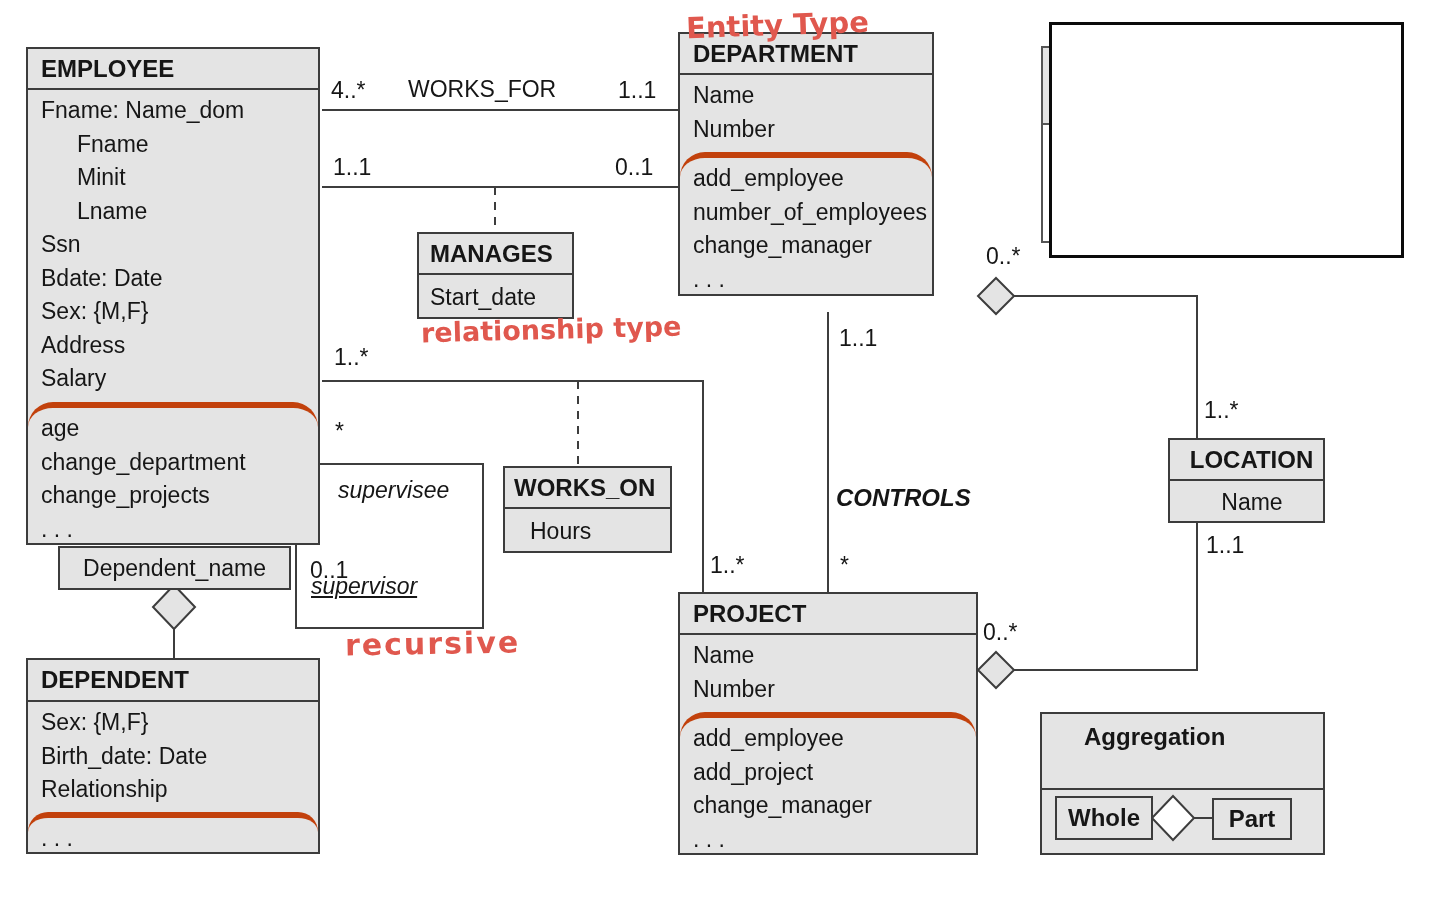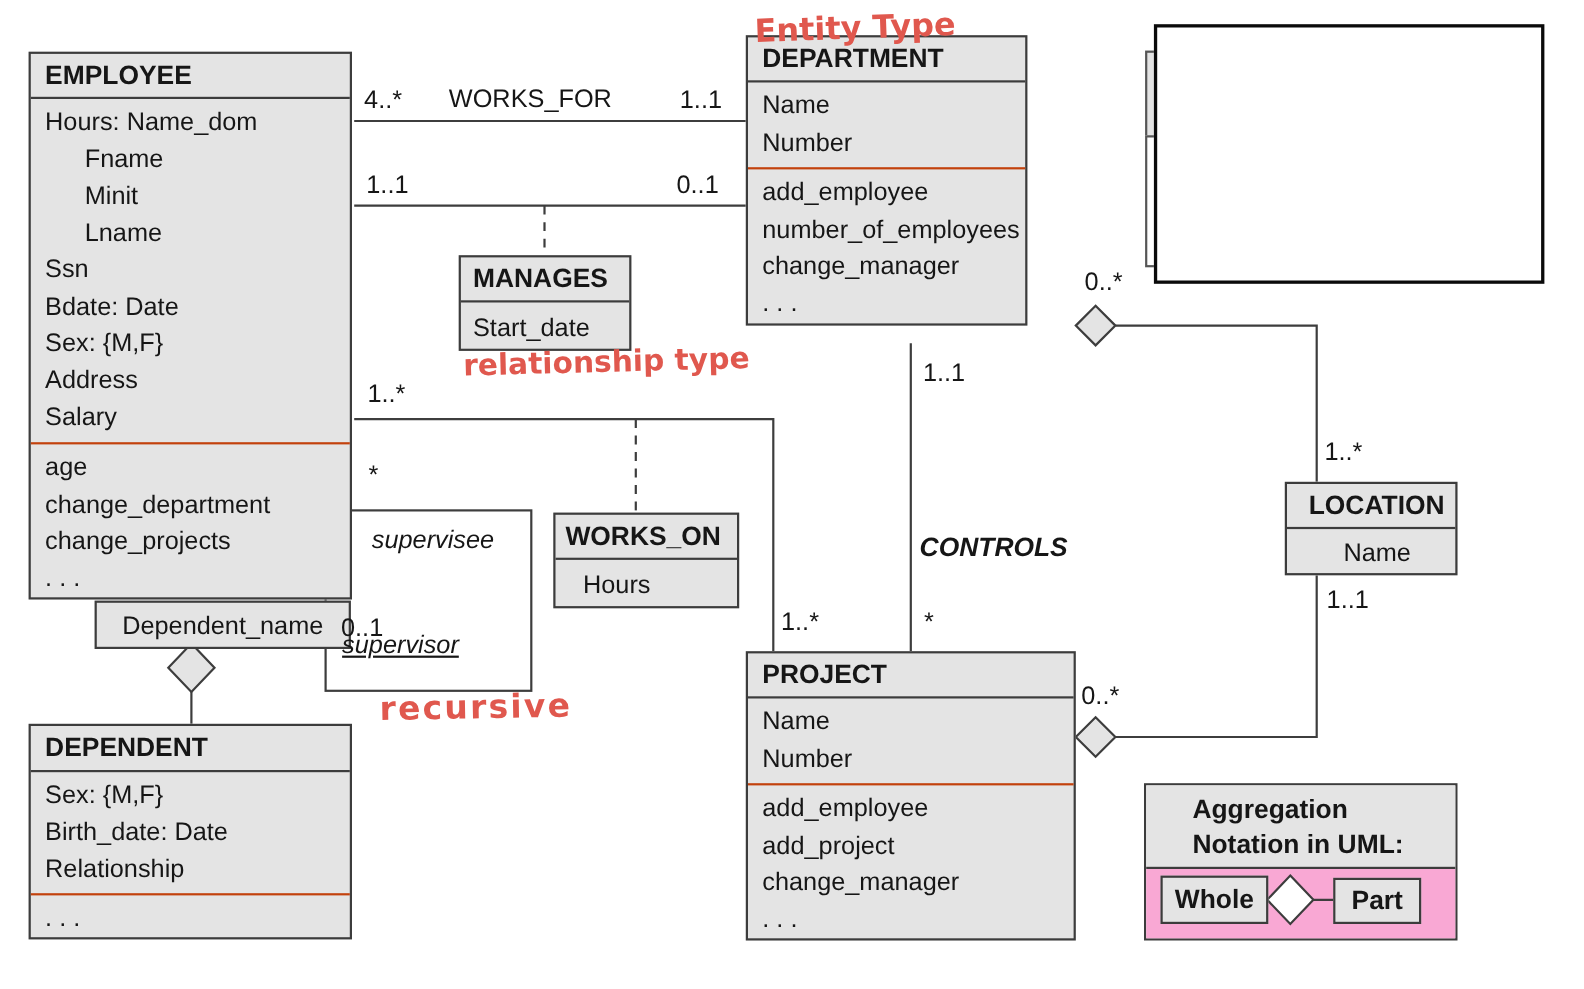--- a/index.html
+++ b/index.html
@@ -13,21 +13,21 @@
     border:2px solid #3c3c3c;z-index:1;
   }
   .title{
     box-sizing:border-box;font-weight:bold;font-size:24px;
     padding:6px 0 0 13px;border-bottom:2px solid #3c3c3c;white-space:nowrap;
   }
   .sec{
     box-sizing:border-box;font-size:23px;line-height:33.5px;
     padding:4px 0 0 13px;white-space:nowrap;
   }
-  .sec.ops{border-top:2px solid #c2410c;}
+  .sec.ops{border-top:6px solid #c2410c;border-radius:25px;}
   .row.indent{padding-left:36px;}
   .qualifier{
     position:absolute;box-sizing:border-box;background:#e4e4e4;
     border:2px solid #3c3c3c;z-index:1;font-size:23px;text-align:center;
   }
   .lbl{position:absolute;z-index:2;font-size:23px;white-space:nowrap;}
   .lbl.italic{font-style:italic;}
   .lbl.bold-italic{font-style:italic;font-weight:bold;font-size:24px;}
   .hand{
     position:absolute;z-index:3;color:#e0584e;font-weight:bold;
@@ -42,21 +42,21 @@
   
   .legend{
     position:absolute;left:1040px;top:712px;width:285px;height:143px;
     box-sizing:border-box;background:#ffffff;border:2px solid #3c3c3c;z-index:1;
   }
   .legend-head{
     box-sizing:border-box;height:76px;background:#e4e4e4;
     border-bottom:2px solid #3c3c3c;font-weight:bold;font-size:24px;
     line-height:31px;padding:7px 0 0 42px;white-space:nowrap;
   }
-  .legend-body{position:relative;height:63px;background:#f9a8d4;}
+  .legend-body{position:relative;height:63px;background:#e5e5e5;}
   .legend-part-box{
     position:absolute;box-sizing:border-box;background:#e4e4e4;
     border:2px solid #3c3c3c;font-weight:bold;font-size:24px;text-align:center;z-index:1;
   }
   .legend-svg{position:absolute;left:0;top:-80px;width:281px;height:139px;z-index:0;}
 </style>
 </head>
 <body>
 
 <div id="canvas">
@@ -81,39 +81,39 @@
     <path d="M1197,523 V670 H1014" stroke="#3d3d3d" stroke-width="2" fill="none"></path>
     <polygon points="996,652 1014,670 996,688 978,670" fill="#e4e4e4" stroke="#3d3d3d" stroke-width="2"></polygon>
 
     <polygon points="174,585 195,607 174,629 153,607" fill="#e4e4e4" stroke="#3d3d3d" stroke-width="2"></polygon>
     <path d="M174,629 V658" stroke="#3d3d3d" stroke-width="2" fill="none"></path>
   </svg>
 
   <div class="box" style="left:26px;top:47px;width:294px;height:498px;">
     <div class="title" style="height:41px;">EMPLOYEE</div>
     <div class="sec" style="height:312px;">
-      <div class="row">Hours: Name_dom</div>
+      <div class="row">Fname: Name_dom</div>
       <div class="row indent">Fname</div>
       <div class="row indent">Minit</div>
       <div class="row indent">Lname</div>
       <div class="row">Ssn</div>
       <div class="row">Bdate: Date</div>
       <div class="row">Sex: {M,F}</div>
       <div class="row">Address</div>
       <div class="row">Salary</div>
     </div>
     <div class="sec ops" style="height:141px;">
       <div class="row">age</div>
       <div class="row">change_department</div>
       <div class="row">change_projects</div>
       <div class="row">. . .</div>
     </div>
   </div>
 
-  <div class="qualifier" style="left:58px;top:546px;width:233px;height:44px;line-height:40px;margin-left:28px;">Dependent_name</div>
+  <div class="qualifier" style="left:58px;top:546px;width:233px;height:44px;line-height:40px;">Dependent_name</div>
 
   <div class="box" style="left:26px;top:658px;width:294px;height:196px;">
     <div class="title" style="height:42px;">DEPENDENT</div>
     <div class="sec" style="height:110px;">
       <div class="row">Sex: {M,F}</div>
       <div class="row">Birth_date: Date</div>
       <div class="row">Relationship</div>
     </div>
     <div class="sec ops" style="height:40px;">
       <div class="row">. . .</div>
@@ -197,21 +197,20 @@
   <div class="hand" style="left:421px;top:314px;font-size:27px;transform:rotate(-1.5deg);">relationship type</div>
   <div class="hand" style="left:345px;top:626px;font-size:30px;letter-spacing:2px;transform:rotate(-1deg);">recursive</div>
 
   <div class="sliver" style="left:1041px;top:46px;width:11px;height:79px;background:#e4e4e4;"></div>
   <div class="sliver" style="left:1041px;top:123px;width:11px;height:120px;background:#ffffff;"></div>
   <div class="cover" style="left:1049px;top:22px;width:355px;height:236px;"></div>
 
   <div class="legend">
     <div class="legend-head">
       <div>Aggregation</div>
-      <div>Notation in UML:</div>
     </div>
     <div class="legend-body">
       <svg class="legend-svg" width="281" height="139">
         <line x1="150" y1="108" x2="172" y2="108" stroke="#3d3d3d" stroke-width="2"></line>
         <polygon points="131,86 152,108 131,130 110,108" fill="#ffffff" stroke="#3d3d3d" stroke-width="2"></polygon>
       </svg>
       <div class="legend-part-box" style="left:13px;top:6px;width:98px;height:44px;line-height:40px;">Whole</div>
       <div class="legend-part-box" style="left:170px;top:8px;width:80px;height:42px;line-height:38px;">Part</div>
     </div>
   </div>

